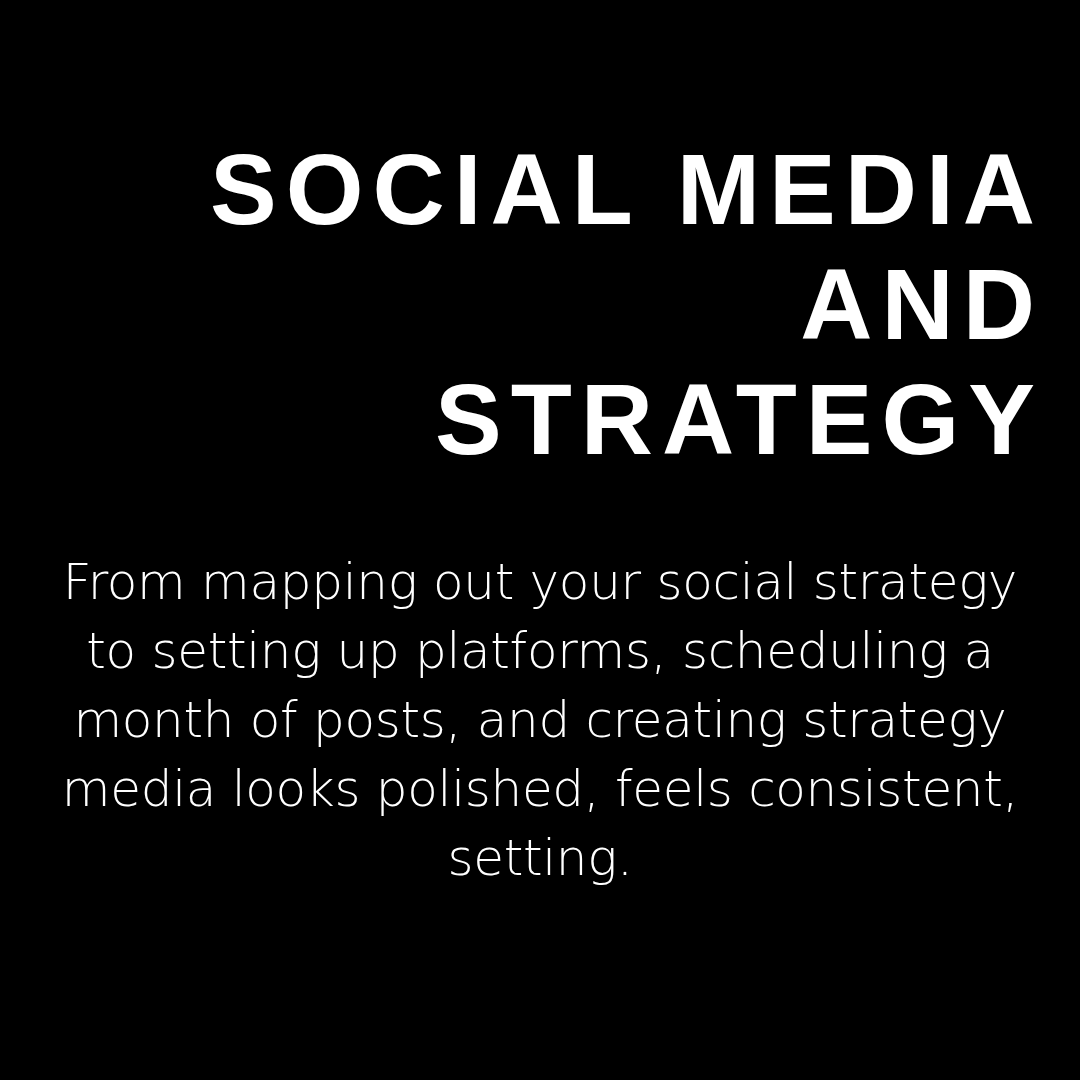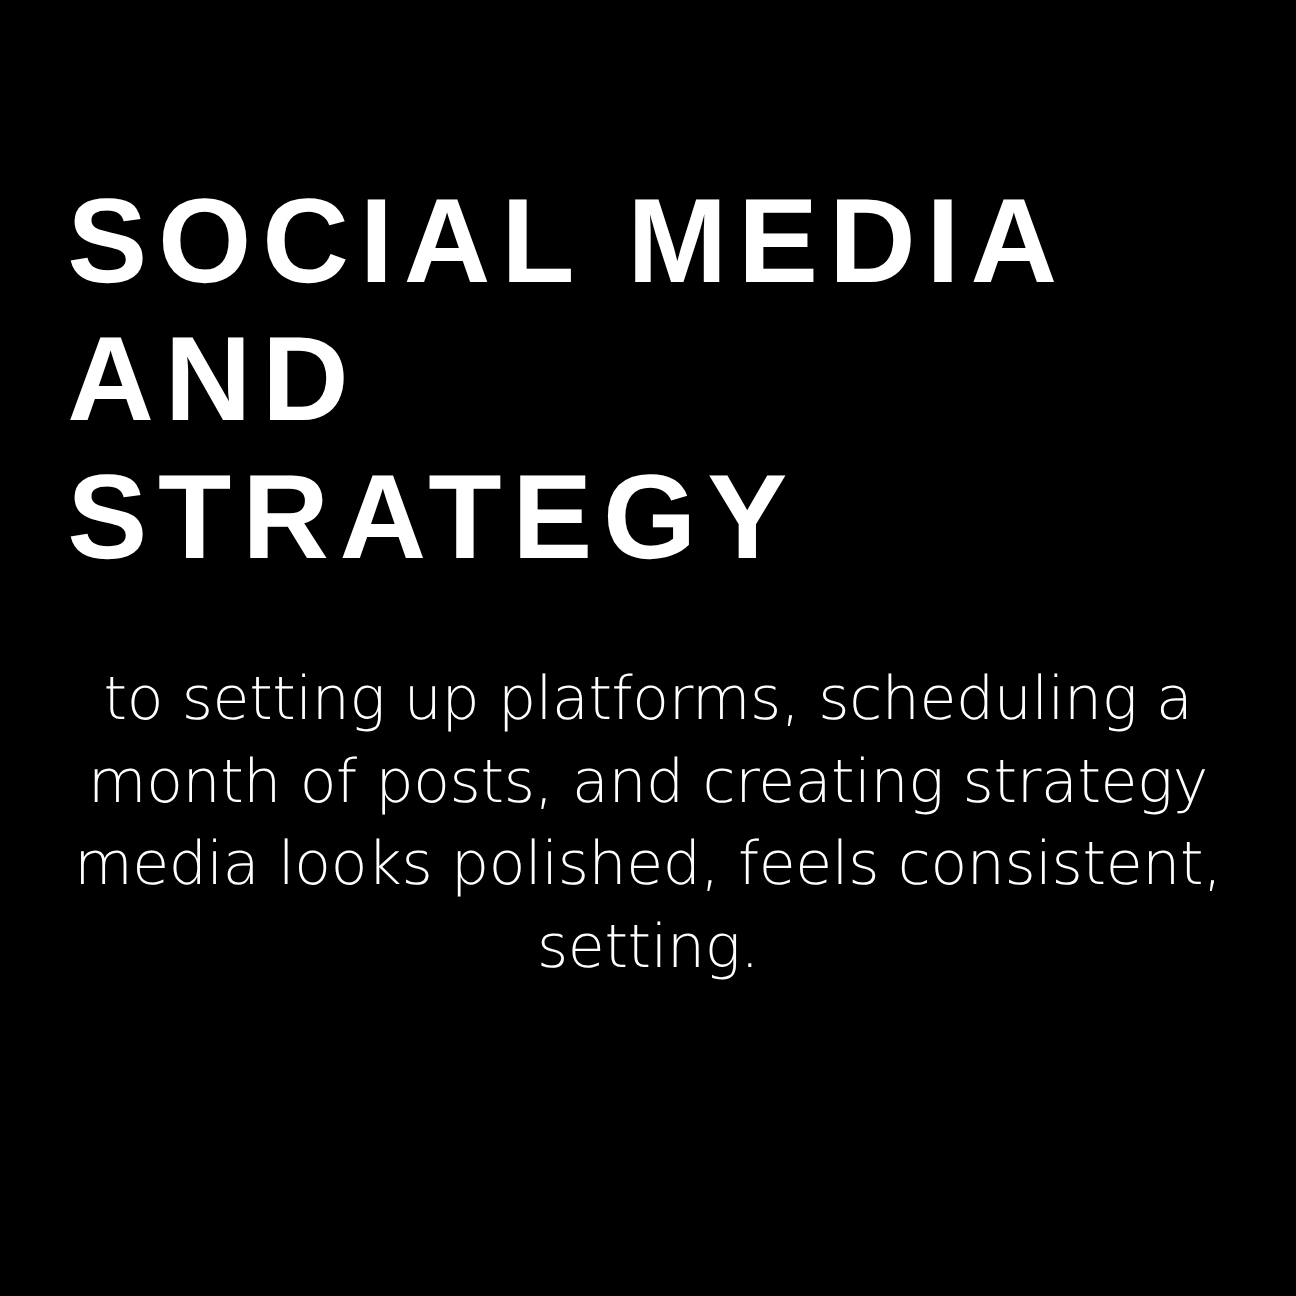--- a/index.html
+++ b/index.html
@@ -18,23 +18,23 @@
     display: flex;
     flex-direction: column;
     align-items: center;
     box-sizing: border-box;
     font-family: "Liberation Sans", "DejaVu Sans", sans-serif;
     -webkit-font-smoothing: antialiased;
   }
 
   .headline {
     width: 1000px;
-    margin: 16px;
+    margin: 4px;
     padding: 0;
-    text-align: left;
+    text-align: right;
     color: #FFFFFF;
     font-family: "Liberation Sans", "DejaVu Sans", sans-serif;
     font-weight: 700;
     font-size: 100px;
     line-height: 115px;
     letter-spacing: 9px;
     text-transform: uppercase;
     position: absolute;
     top: 128px;
     left: 40px;
@@ -71,19 +71,20 @@
 
 <div class="canvas">
 
   <h1 class="headline">
     <span class="headline-line">SOCIAL MEDIA</span>
     <span class="headline-line">AND</span>
     <span class="headline-line">STRATEGY</span>
   </h1>
 
   <p class="body-copy">
+    <span class="body-line">From mapping out your social strategy</span>
     <span class="body-line">to setting up platforms, scheduling a</span>
     <span class="body-line">month of posts, and creating strategy</span>
     <span class="body-line">media looks polished, feels consistent,</span>
     <span class="body-line">setting.</span>
   </p>
 
 </div>
 
 </body></html>

